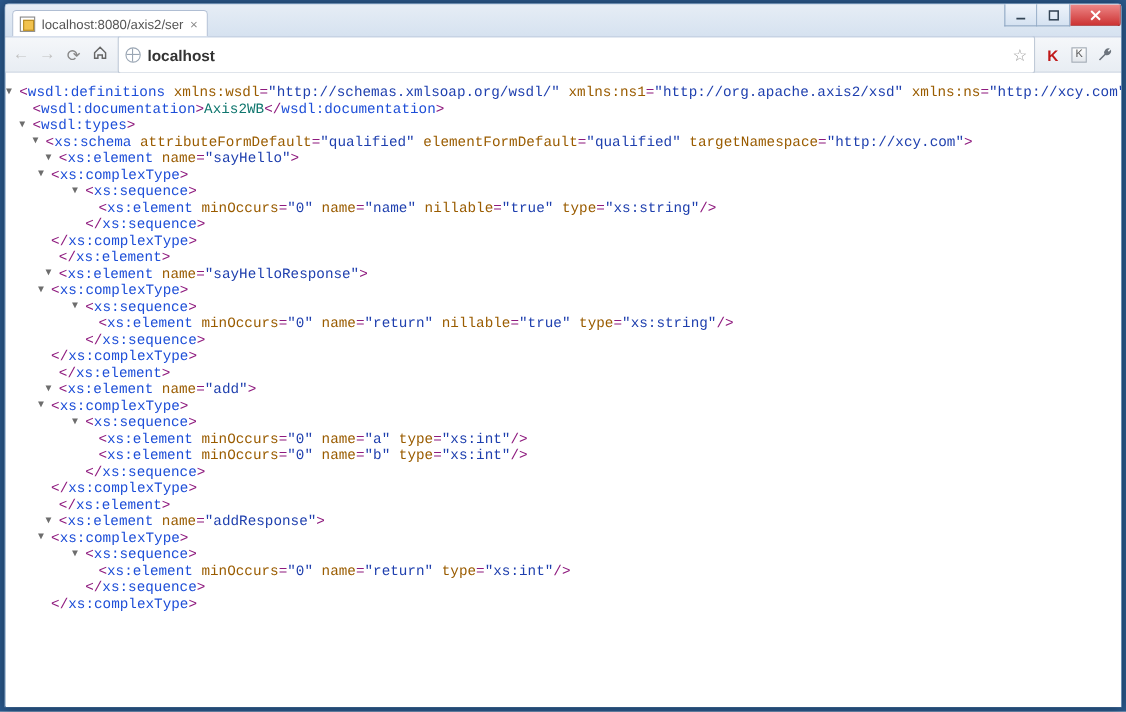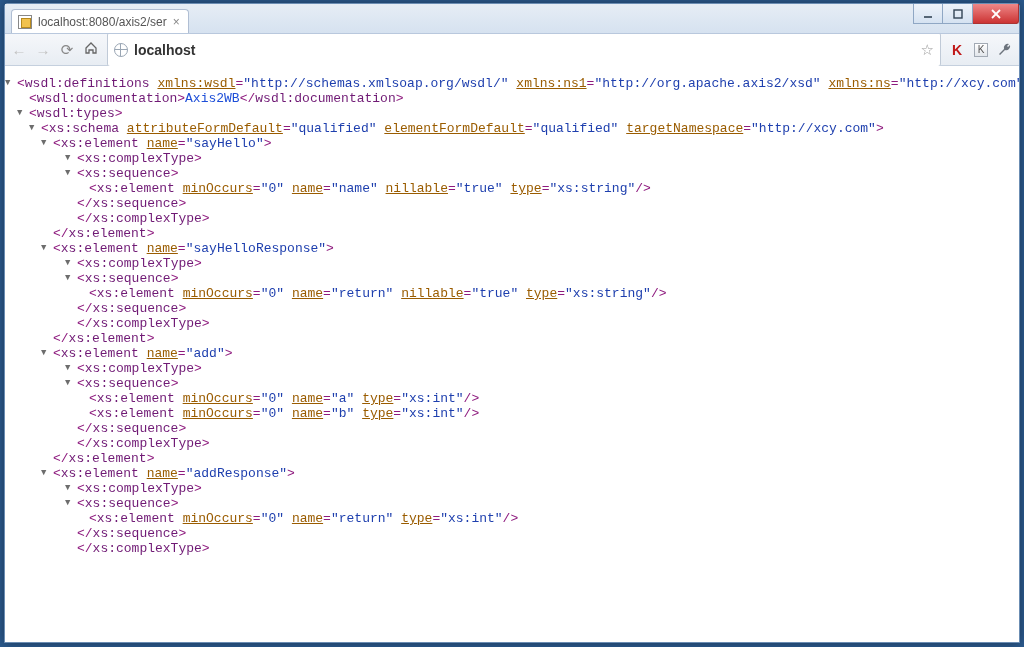--- a/index.html
+++ b/index.html
@@ -129,29 +129,29 @@
   }
   .row { position: relative; white-space: nowrap; }
   .dis::before {
     content: "▼";
     position: absolute; left: -12px; top: 2px;
     font-size: 9px; color: #6d6d6d;
   }
   .i1 { margin-left: 12px; }
   .i2 { margin-left: 24px; }
   .i3 { margin-left: 36px; }
-  .i4 { margin-left: 60px; }
+  .i4 { margin-left: 29px; }
   .i5 { margin-left: 60px; }
   .i6 { margin-left: 72px; }
 
   .pun { color: #8e1a7e; }   
-  .tag { color: #701a75; }   
-  .attn{ color: #9a5c00; text-decoration: underline; }   
+  .tag { color: #1d4ed8; }   
+  .attn{ color: #9a5c00; }   
   .attv{ color: #1e3fae; }   
-  .txt { color: #1d4ed8; }
+  .txt { color: #0f766e; }
 </style>
 </head>
 <body>
 
 <div class="window">
 
   <div class="titlebar">
     <div class="tab">
       <span class="favicon"></span>
       <span class="tab-title">localhost:8080/axis2/ser</span>

